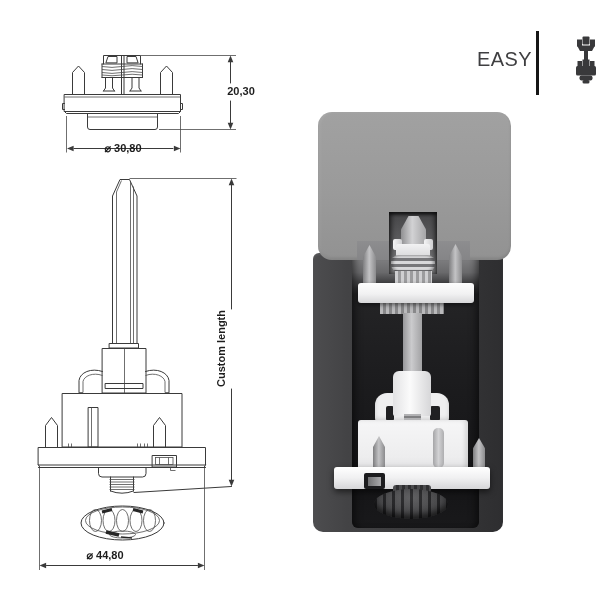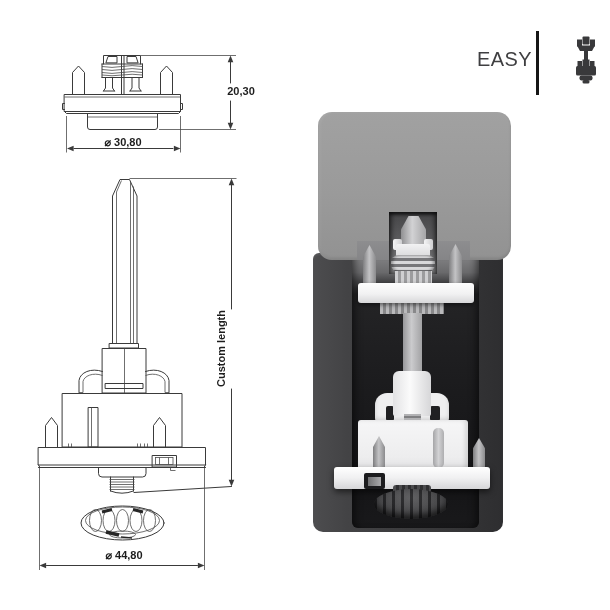--- a/index.html
+++ b/index.html
@@ -5,22 +5,22 @@
   html,body{margin:0;padding:0;background:#ffffff;}
   body{width:610px;height:610px;position:relative;overflow:hidden;
        font-family:"Liberation Sans",sans-serif;}
   #scene{position:absolute;inset:0;background:#fff;}
   .abs{position:absolute;}
 
   
   .dim{position:absolute;font-size:11px;font-weight:700;color:#1d1d1d;
        text-align:center;white-space:nowrap;}
   #dim-2030{left:221px;top:85px;width:40px;}
-  #dim-3080{left:94px;top:136px;width:58px;}
-  #dim-4480{left:95px;top:549px;width:58px;}
+  #dim-3080{left:94px;top:142px;width:58px;}
+  #dim-4480{left:76px;top:549px;width:58px;}
   #dim-custom{left:184px;top:342px;width:76px;height:14px;
               transform:rotate(-90deg);transform-origin:center;}
 
   
   #easy-label{position:absolute;left:477px;top:47px;width:54px;height:24px;
               font-size:21px;font-weight:400;color:#3f3f41;letter-spacing:.5px;
               transform:scaleX(.95);transform-origin:left;}
   #brand-divider{position:absolute;left:536px;top:31px;width:3px;height:64px;
                  background:#161616;}
   #product-icon{position:absolute;left:574px;top:36px;}

